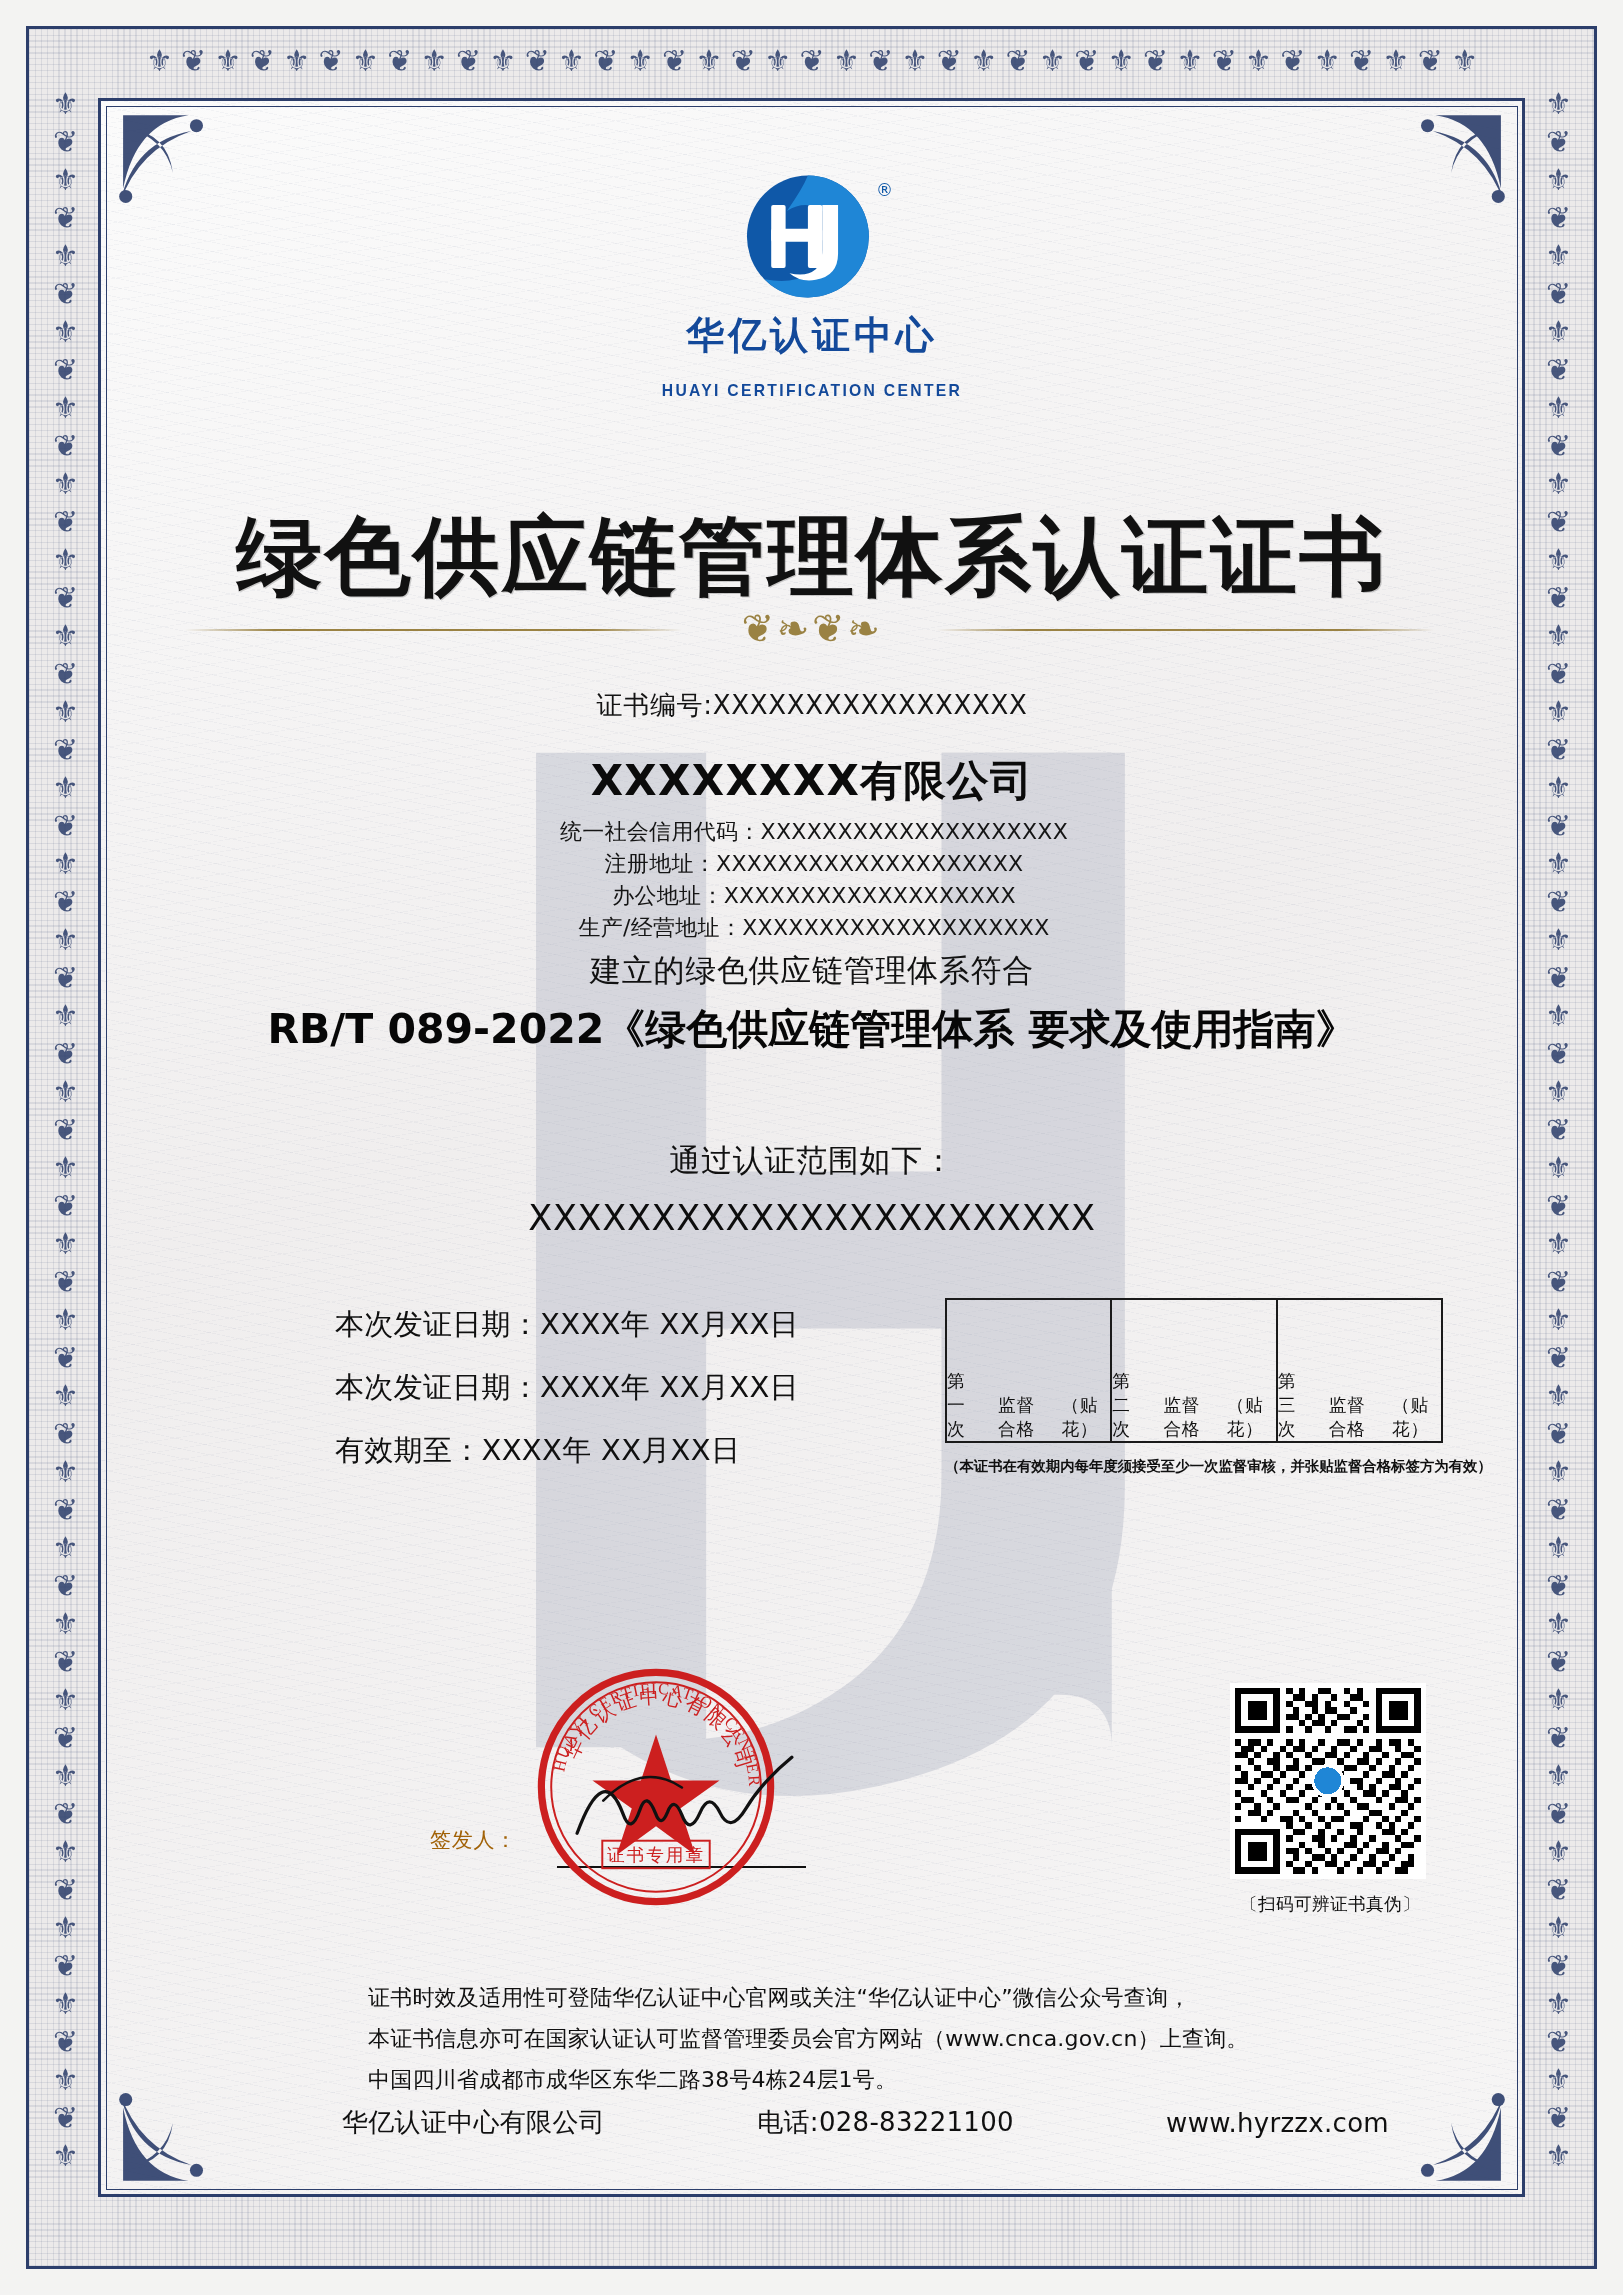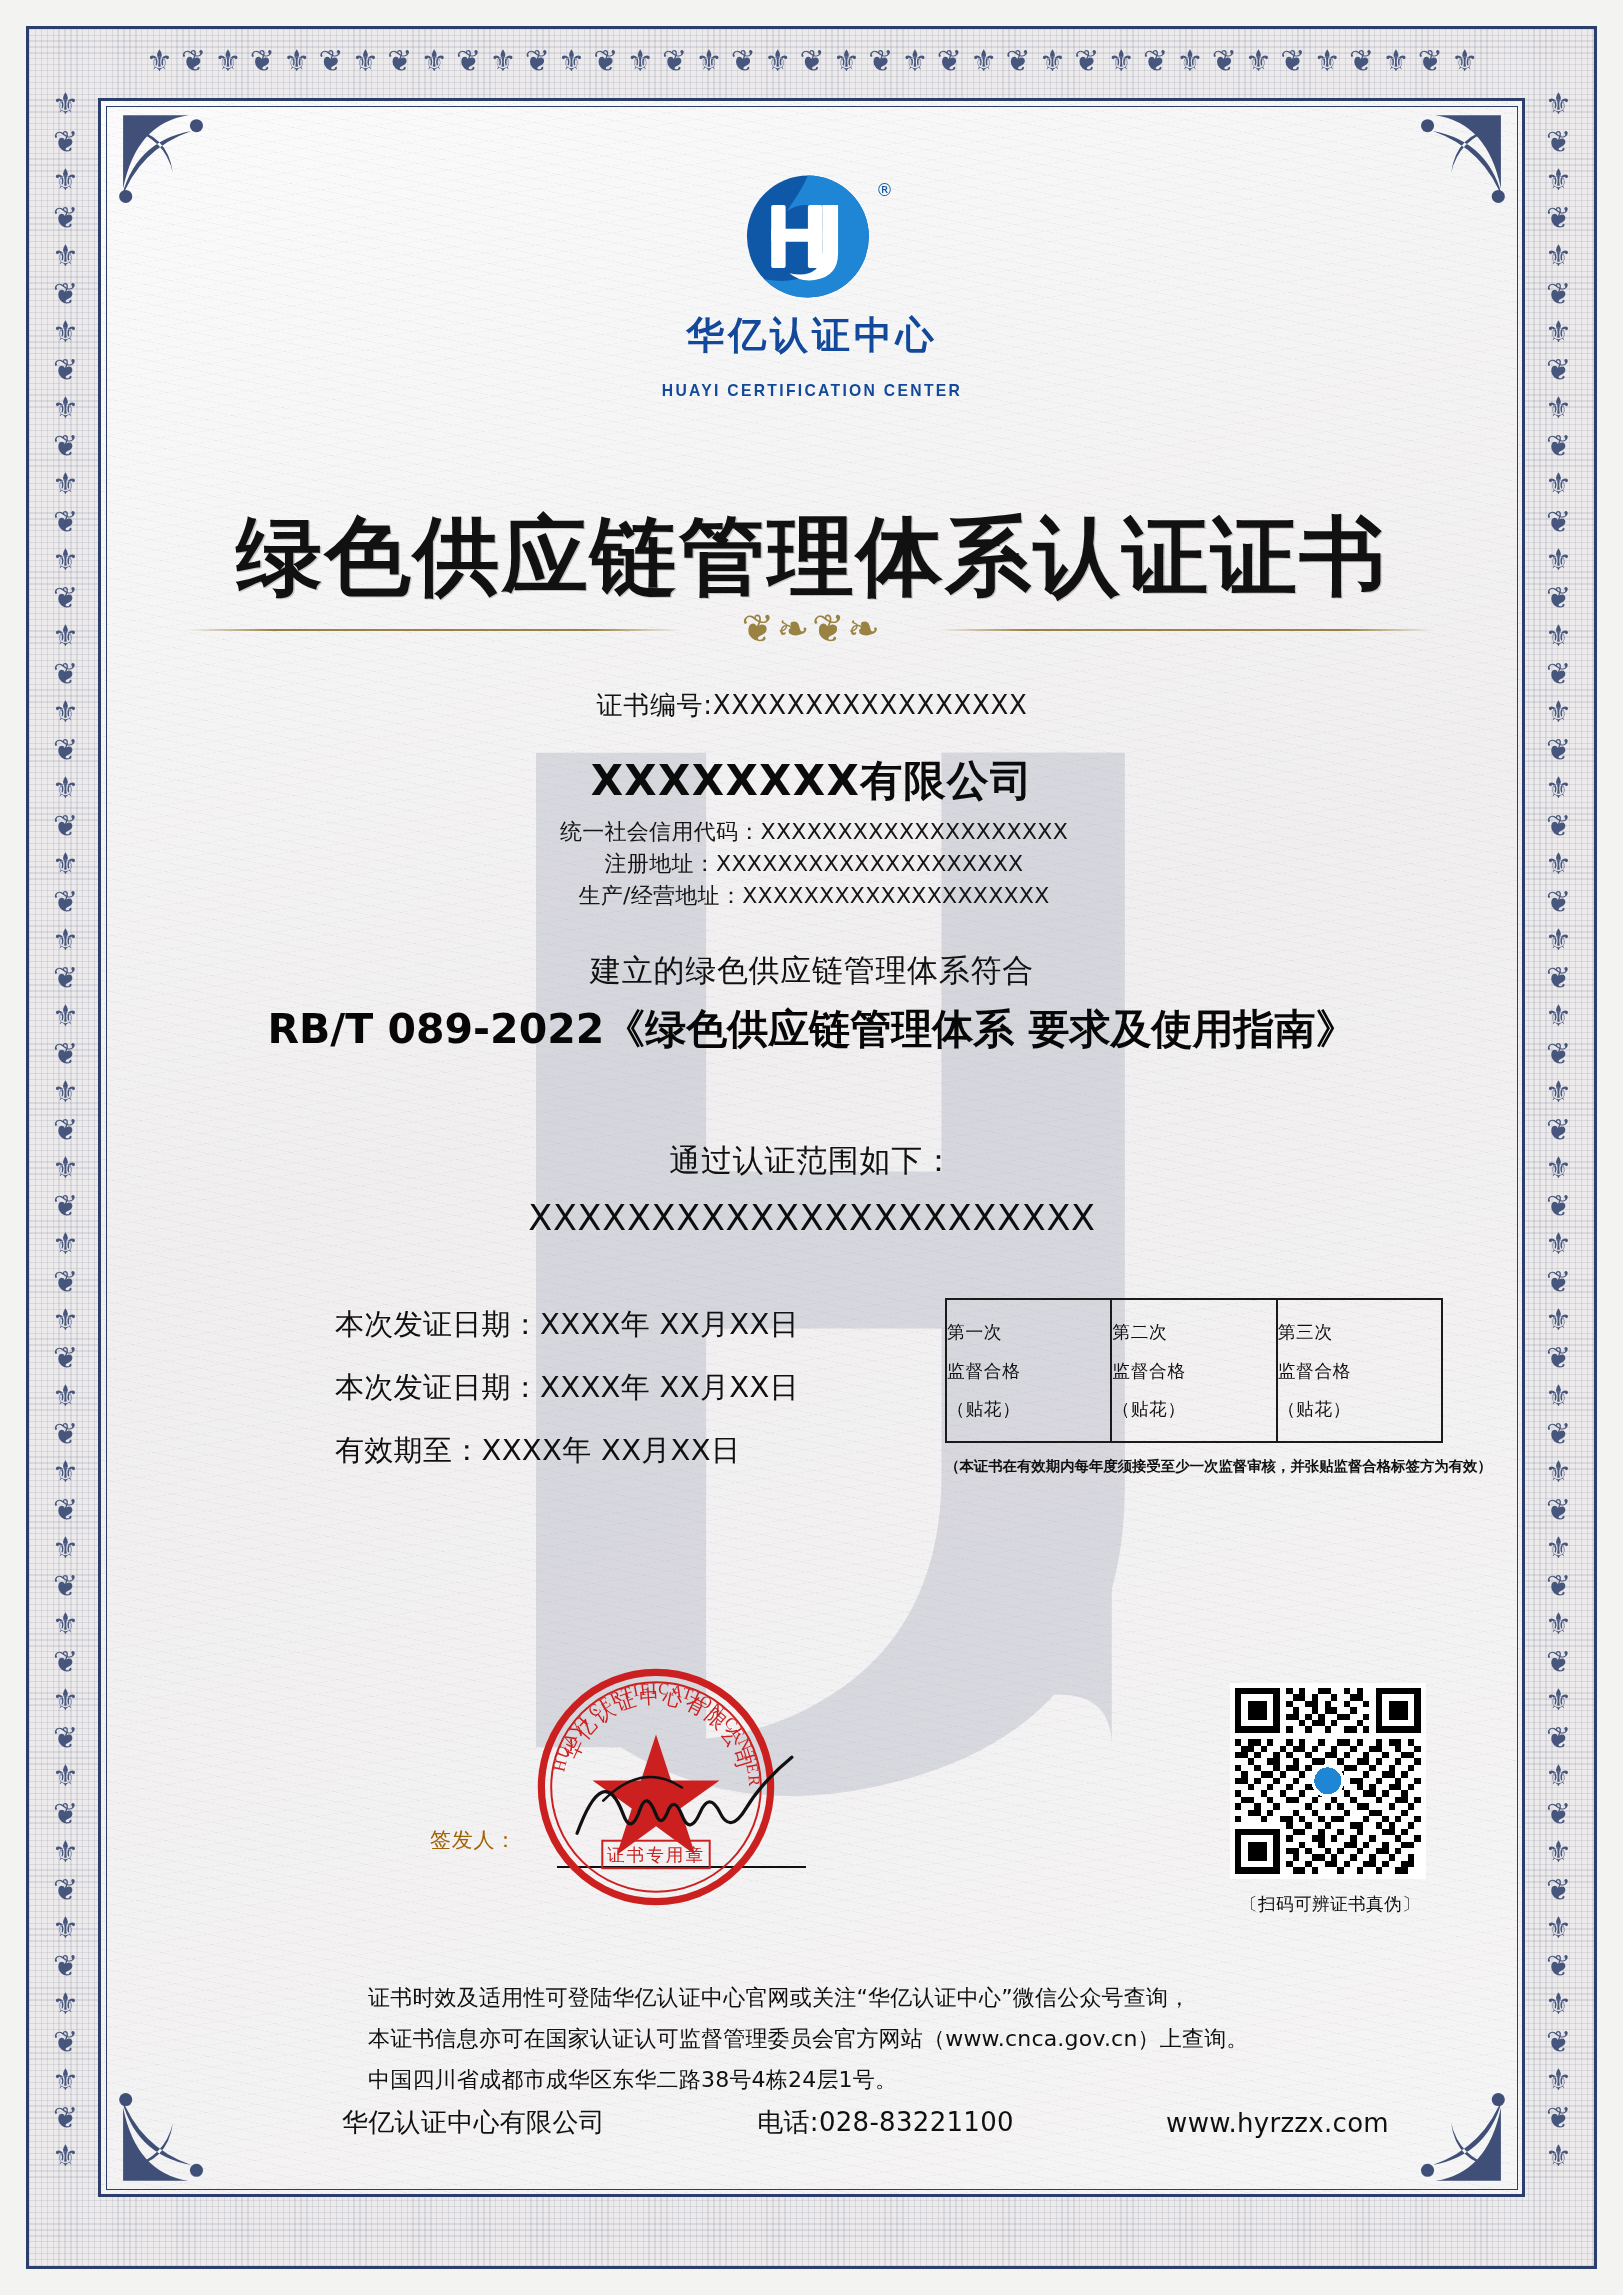--- a/index.html
+++ b/index.html
@@ -248,22 +248,22 @@
     width: 498px; height: 145px;
     border: 2px solid #1a1a1a;
     box-sizing: border-box;
     display: flex;
   }
   .surv-cell {
     flex: 1 1 0;
     border-right: 2px solid #1a1a1a;
     box-sizing: border-box;
     display: flex;
-    flex-direction: column;
-    align-items: flex-start;
+    flex-direction: row;
+    align-items: flex-end;
     justify-content: center;
     gap: 14.4px;
   }
   .surv-cell:last-child { border-right: none; }
   .surv-cell span {
     font-family: "DejaVu Sans", "Liberation Sans", sans-serif;
     font-size: 17.7px;
     color: #101010;
     letter-spacing: 0.7px;
   }
@@ -546,20 +546,21 @@
     <div class="rule rule-l"></div>
     <div class="rule rule-r"></div>
     <div class="flourish">❦❧❦❧</div>
 
     <div class="cert-no">证书编号:XXXXXXXXXXXXXXXXX</div>
     <div class="company">XXXXXXXX有限公司</div>
 
     <div class="info-block">
       <span class="info-line">统一社会信用代码：XXXXXXXXXXXXXXXXXXXX</span>
       <span class="info-line">注册地址：XXXXXXXXXXXXXXXXXXXX</span>
+      <span class="info-line">办公地址：XXXXXXXXXXXXXXXXXXX</span>
       <span class="info-line">生产/经营地址：XXXXXXXXXXXXXXXXXXXX</span>
     </div>
 
     <div class="conform">建立的绿色供应链管理体系符合</div>
     <div class="standard">RB/T 089-2022《绿色供应链管理体系 要求及使用指南》</div>
 
     <div class="scope-label">通过认证范围如下：</div>
     <div class="scope-value">XXXXXXXXXXXXXXXXXXXXXXX</div>
 
     <div class="dates">

